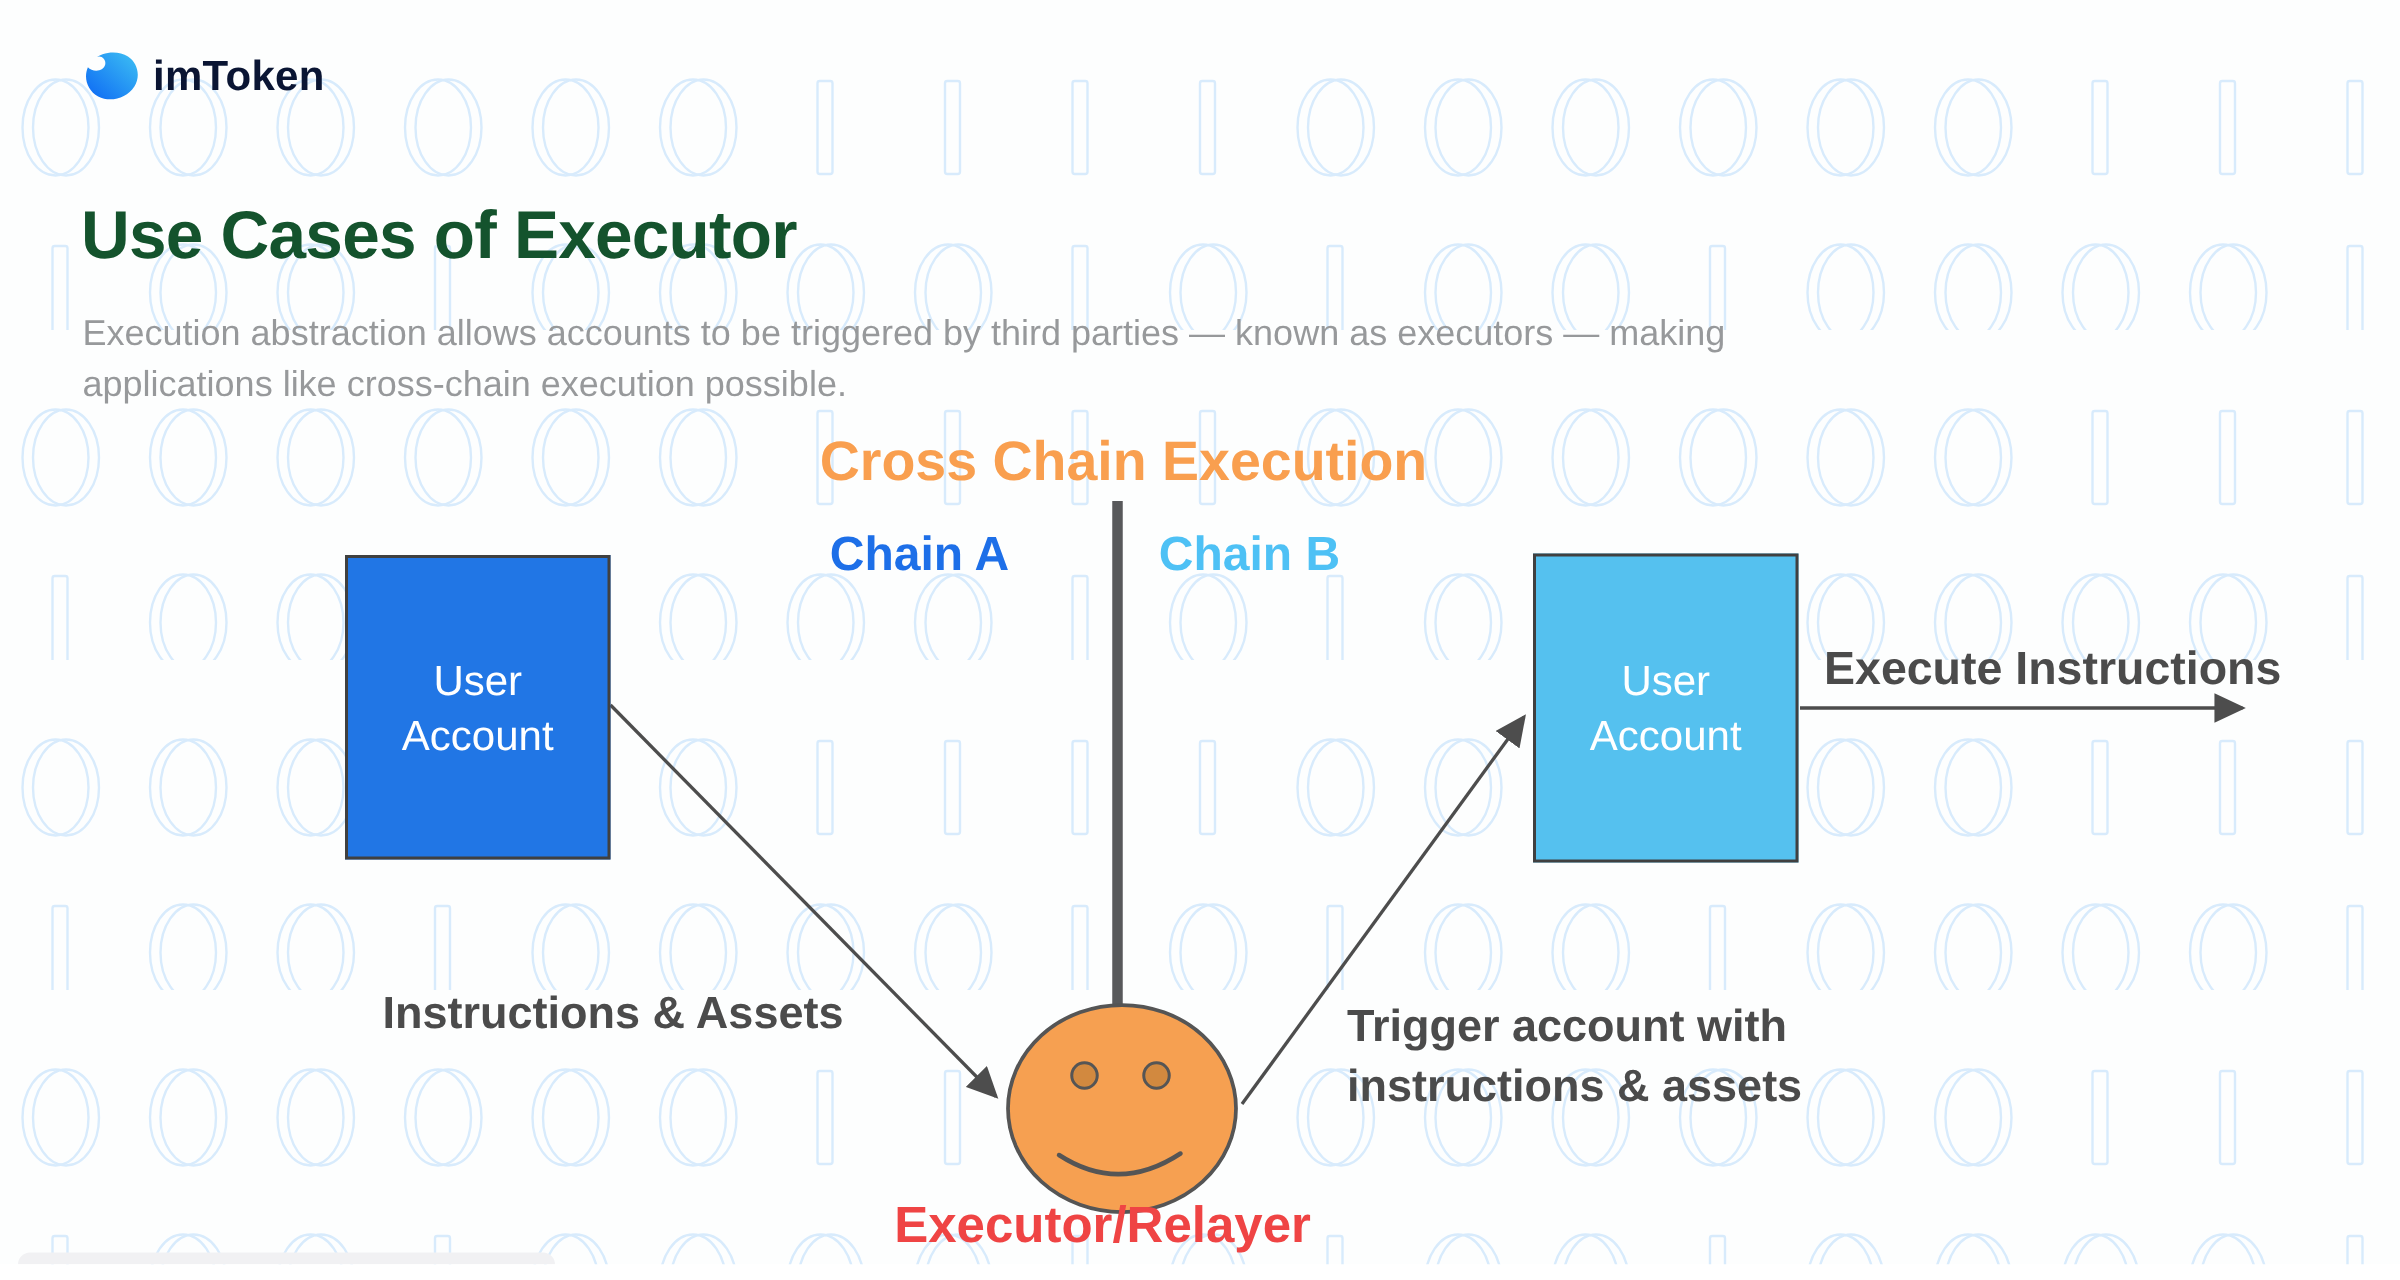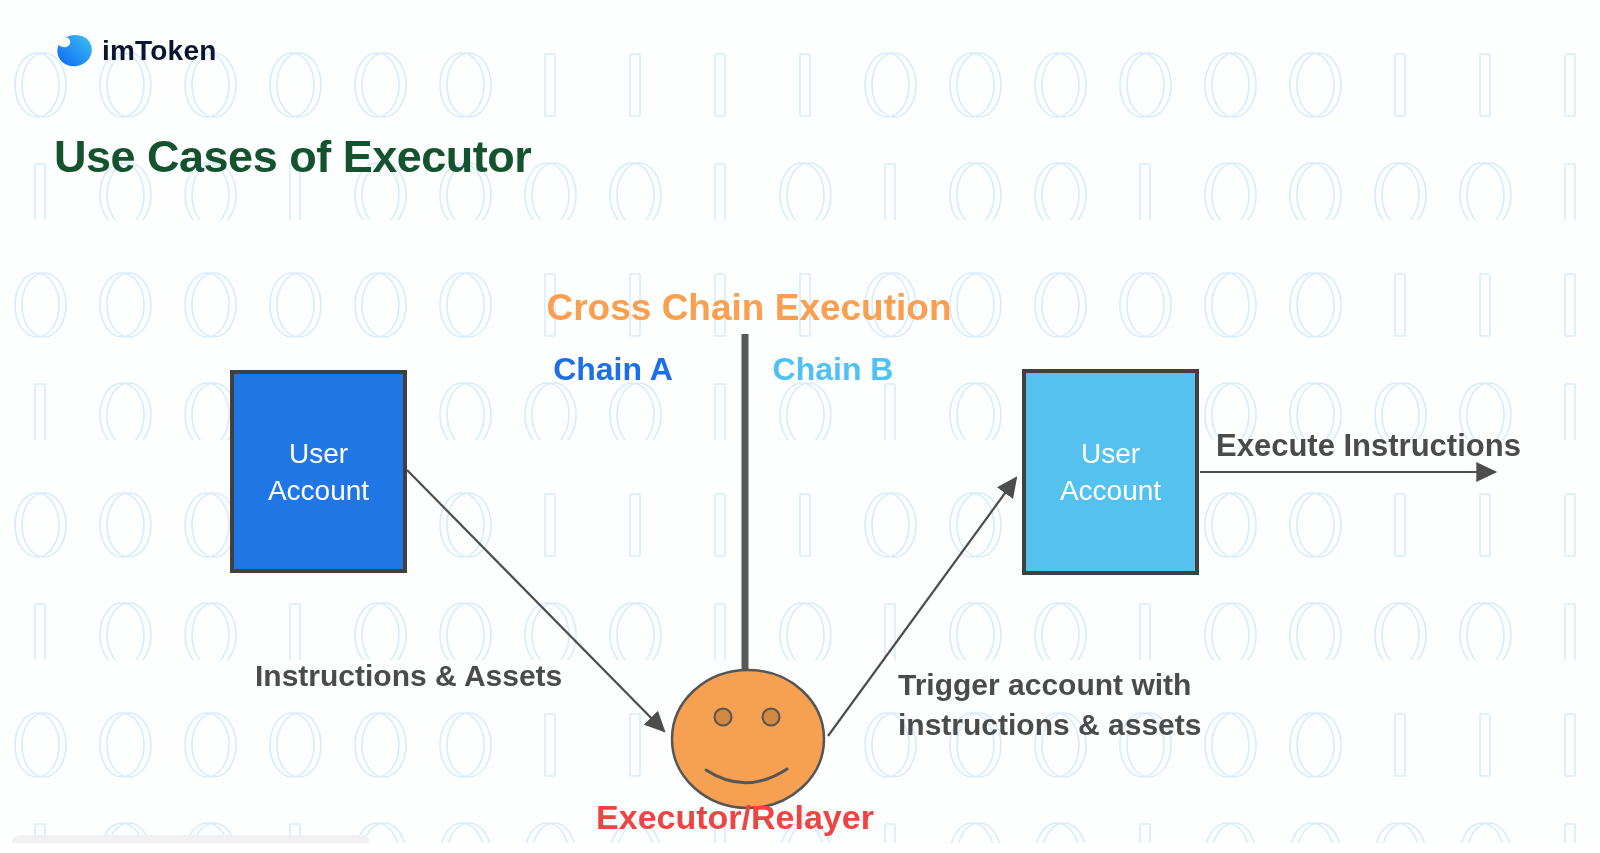--- a/index.html
+++ b/index.html
@@ -14,21 +14,21 @@
 
   .title{position:absolute;left:54px;top:131px;font-size:45px;font-weight:800;color:#2A7BEE;letter-spacing:-.5px;white-space:nowrap;}
   .subtitle{position:absolute;left:55px;top:206px;font-size:24px;line-height:34px;color:#97999B;}
 
   .cc-heading{position:absolute;left:749px;top:287px;transform:translateX(-50%);font-size:37px;font-weight:700;color:#F99F4F;white-space:nowrap;text-align:right;}
   .chain-label{position:absolute;top:351px;transform:translateX(-50%);font-size:32px;font-weight:700;white-space:nowrap;}
   .chain-a{left:613px;color:#1D6FE8;}
   .chain-b{left:833px;color:#4EC1F5;text-align:center;}
 
   .box{position:absolute;display:flex;align-items:center;justify-content:center;text-align:center;
-       color:#ffffff;font-size:28px;line-height:37px;border:4px solid #404040;box-sizing:border-box;padding:0 20px;}
+       color:#ffffff;font-size:28px;line-height:37px;border:2px solid #404040;box-sizing:border-box;padding:0 20px;}
   .box-left{left:230px;top:370px;width:177px;height:203px;background:#2176E5;}
   .box-right{left:1022px;top:369px;width:177px;height:206px;background:#55C1EF;}
 
   svg.connectors{position:absolute;left:0;top:0;pointer-events:none;}
   .stroke-dark{stroke:#555555;}
   .arrow{stroke:#4D4D4D;stroke-width:2.2;}
 
   .edge-label{position:absolute;font-weight:700;color:#4B4B4B;white-space:nowrap;}
   .lbl-instructions{left:255px;top:659px;font-size:30px;}
   .lbl-trigger{left:898px;top:665px;font-size:30px;line-height:40px;}
@@ -84,20 +84,24 @@
           <stop offset="0" stop-color="#3EC1F3"></stop>
           <stop offset="1" stop-color="#0C67F4"></stop>
         </linearGradient>
       </defs>
       <path fill="url(#lg)" d="M9 7 C15 1.5 26 0.5 33 5 C40 9.5 42 19 37.5 26 C32 34.5 20.5 37.5 12 33 C4.5 29 1.5 20 4.8 12.5 C7 15 11.5 16 14.8 13.8 C18 11.5 17.8 7.2 14.5 5.3 C12.5 4.2 10.7 5.3 9 7 Z"></path>
     </svg>
     <span class="logo-text" style="color: rgb(10, 21, 51);">imToken</span>
   </div>
 
   <h1 class="title" style="margin: 0px; color: #14532d;">Use Cases of Executor</h1>
+  <p class="subtitle" style="margin: 0px; color: rgb(151, 153, 155);">
+    <span>Execution abstraction allows accounts to be triggered by third parties — known as executors — making</span><br>
+    <span>applications like cross-chain execution possible.</span>
+  </p>
 
   <div class="cc-heading" style="color: rgb(249, 159, 79);">Cross Chain Execution</div>
   <div class="chain-label chain-a" style="color: rgb(29, 111, 232);">Chain A</div>
   <div class="chain-label chain-b" style="color: rgb(78, 193, 245);">Chain B</div>
 
   <svg class="connectors" width="1600" height="853">
     <defs>
       <marker id="ah" markerWidth="10" markerHeight="9" refX="8.5" refY="4.5" orient="auto">
         <path d="M0,0 L9.5,4.5 L0,9 Z" fill="#4D4D4D"></path>
       </marker>

